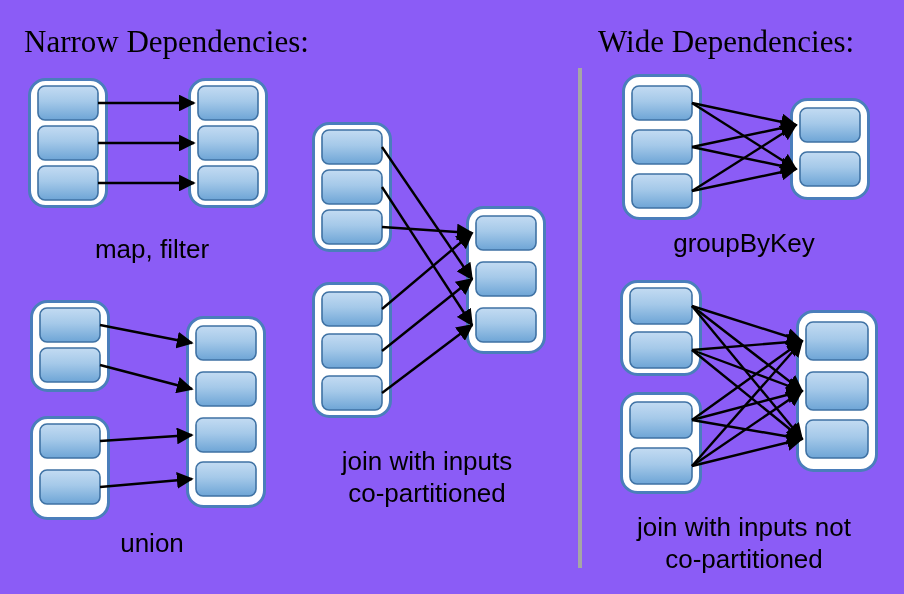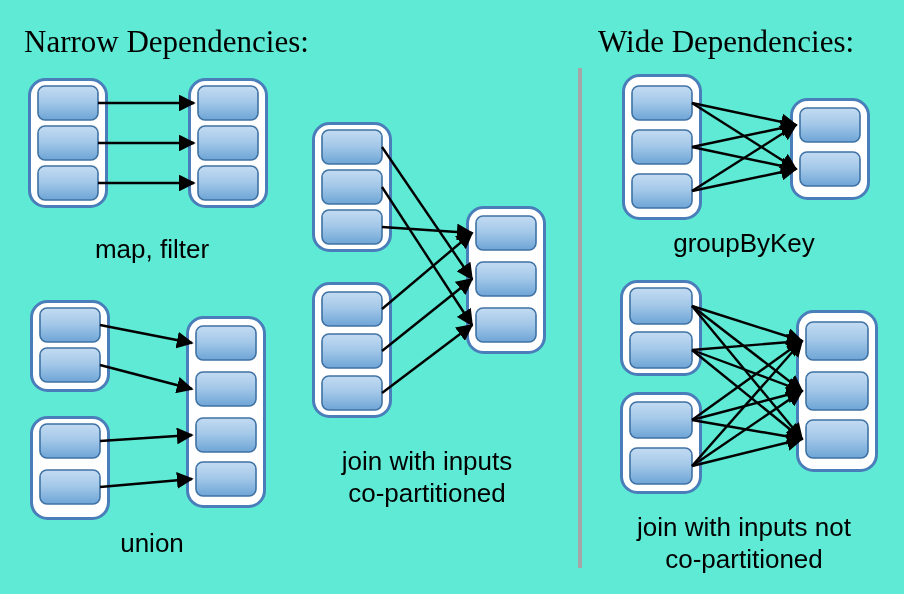--- a/index.html
+++ b/index.html
@@ -4,21 +4,21 @@
 <style>
   html, body {
     margin: 0;
     padding: 0;
     background: #ffffff;
   }
   #page {
     position: relative;
     width: 904px;
     height: 594px;
-    background: #5eead4;
+    background: #8b5cf6;
     overflow: hidden;
     font-family: "Liberation Sans", sans-serif;
   }
   svg#canvas {
     position: absolute;
     left: 0;
     top: 0;
     width: 904px;
     height: 594px;
     display: block;

